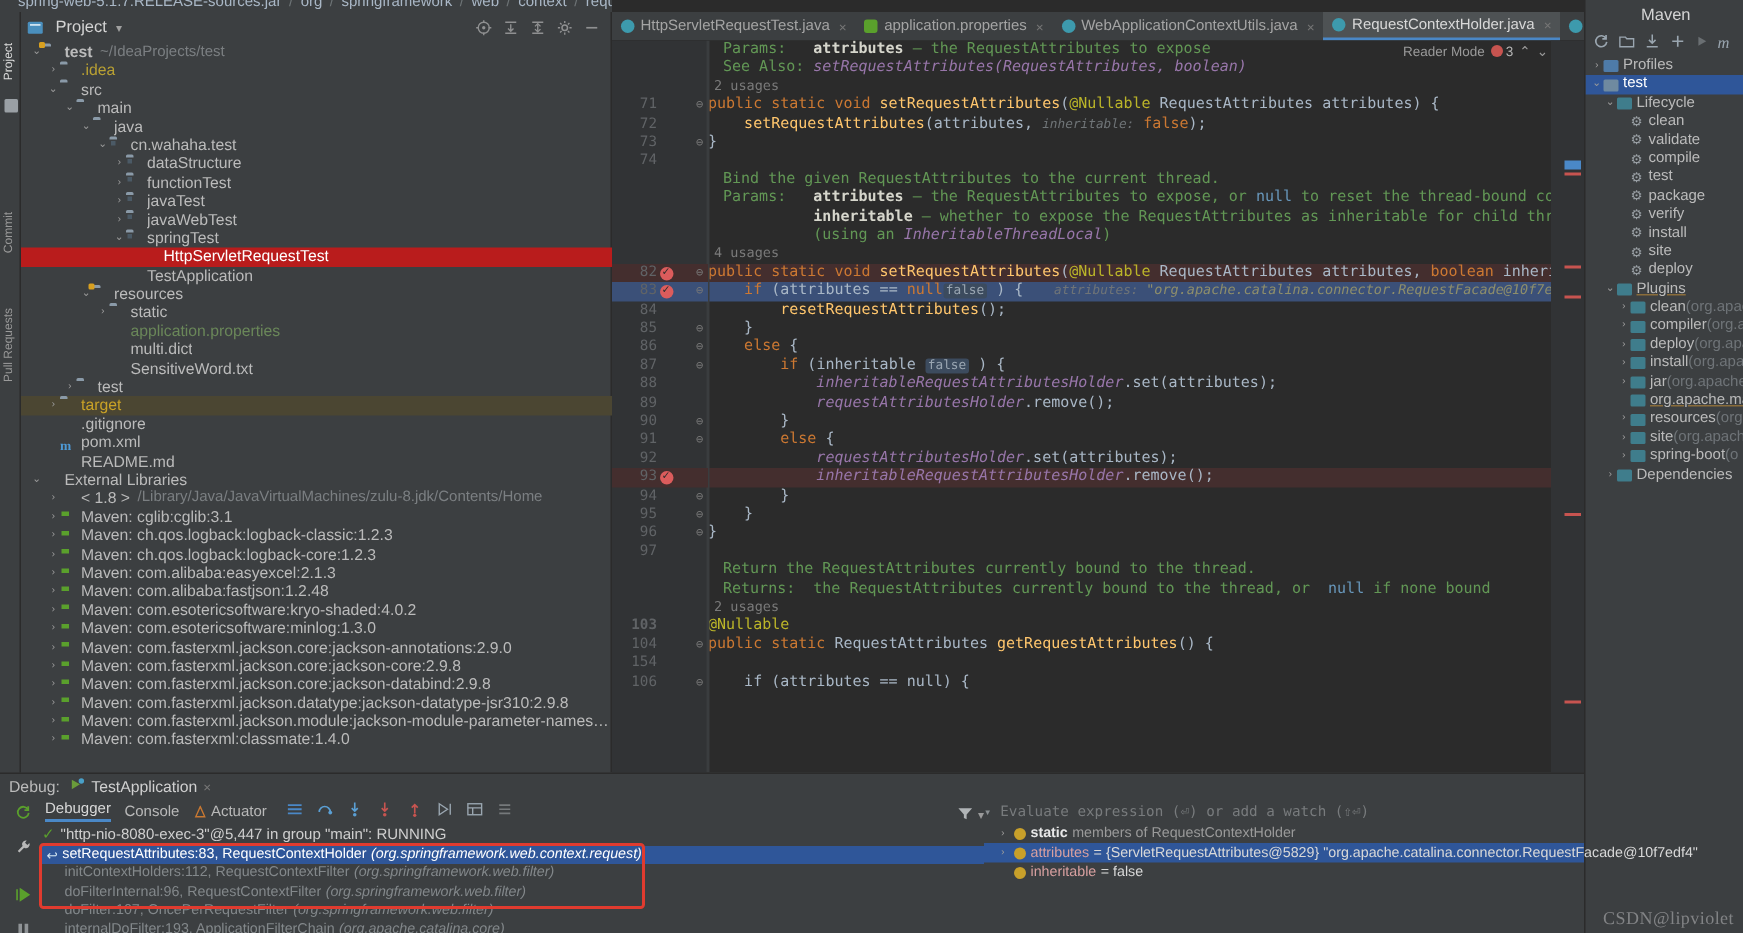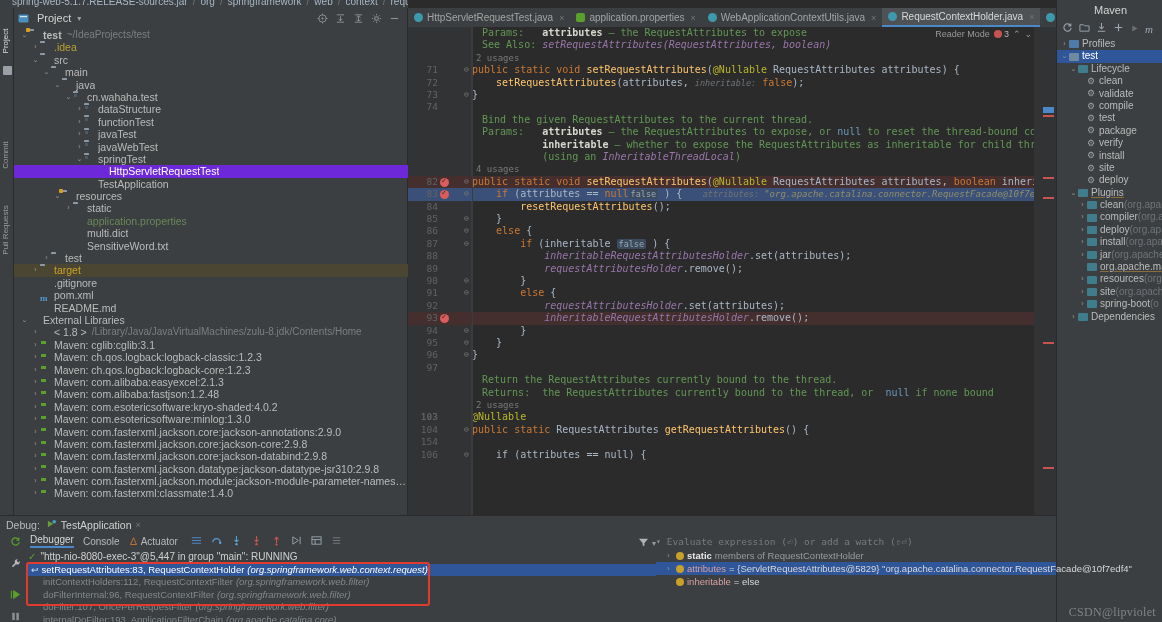--- a/index.html
+++ b/index.html
@@ -54,21 +54,21 @@
 
   .tree{
     position:absolute;left:0;top:20px;width:394px;height:487px;
     overflow:hidden;padding-top:1px;
   }
   .row{
     position:relative;height:12.4px;line-height:12.4px;
     white-space:nowrap;font-size:10.5px;color:#bbbbbb;
     display:flex;align-items:center;
   }
-  .row.sel{background:#6d28d9;color:#ffffff;}
+  .row.sel{background:#b91c1c;color:#ffffff;}
   .row.hl-target{background:#4b4632;}
   .arrow{width:9px;display:inline-block;text-align:center;font-size:7px;color:#9a9a9a;flex:0 0 9px;}
   .arrow.none{color:transparent;}
   .ic{width:11px;height:11px;flex:0 0 11px;margin-right:3px;display:inline-block;position:relative;}
   .lbl{overflow:hidden;text-overflow:ellipsis;}
   .sub{color:#7b7f82;margin-left:5px;font-size:10px;}
   .bold{font-weight:bold;}
   .yellowtxt{color:#b8a033;}
   .orangetxt{color:#c9a227;}
   .greentxt{color:#6a8759;}
@@ -846,21 +846,21 @@
           <div class="varrow sel">
             <span class="arrow">›</span>
             <span class="obdot"></span>
             <span class="vname">attributes</span>
             <span class="vval"> = {ServletRequestAttributes@5829} "org.apache.catalina.connector.RequestFacade@10f7edf4"</span>
           </div>
           <div class="varrow">
             <span class="arrow none"></span>
             <span class="obdot"></span>
             <span class="vname">inheritable</span>
-            <span class="vval"> = else</span>
+            <span class="vval"> = false</span>
           </div>
         </div>
     </div>
 
     <span style="position:absolute;left:638px;top:21px;">
       <svg width="11" height="11" viewBox="0 0 12 12">
           <path d="M1 2h10L7 6.6V10L5 9V6.6z" fill="#b0b4b6"></path>
         </svg>
     </span>
     <span style="position:absolute;left:652px;top:23px;color:#9a9a9a;font-size:8px;">▾</span>

